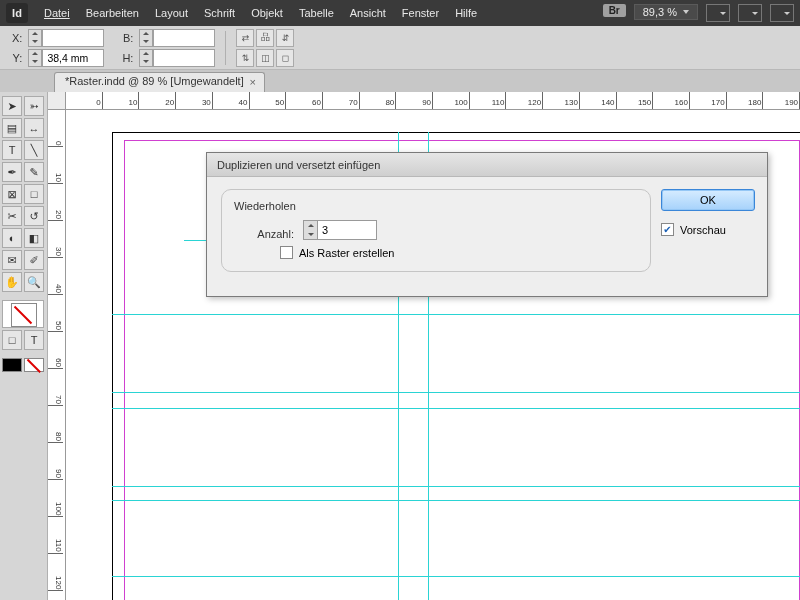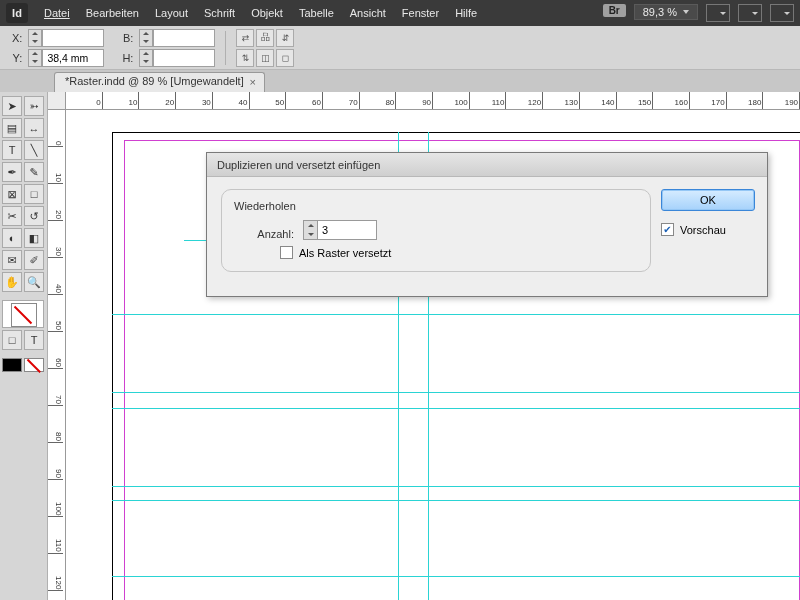--- a/index.html
+++ b/index.html
@@ -298,21 +298,21 @@
           <div class="spin-wrap">
             <div class="spin-btns">
                 <div class="sb up"></div>
                 <div class="sb dn"></div>
               </div>
             <input class="spin-input" value="3" style="">
           </div>
         </div>
         <div class="checkbox-row">
           <div class="checkbox" id="cb-grid"></div>
-          <span>Als Raster versetzt</span>
+          <span>Als Raster erstellen</span>
         </div>
       </div>
     </div>
     <div class="dialog-side">
       <div class="dlg-btn primary">OK</div>
       <div class="preview-row">
         <div class="checkbox checked" id="cb-prev"></div>
         <span>Vorschau</span>
       </div>
     </div>

